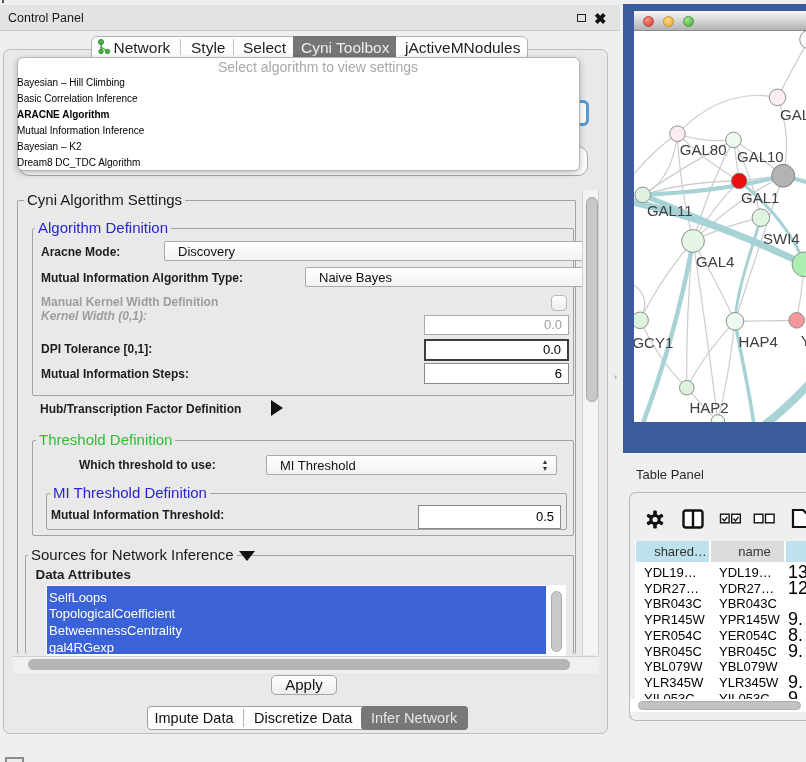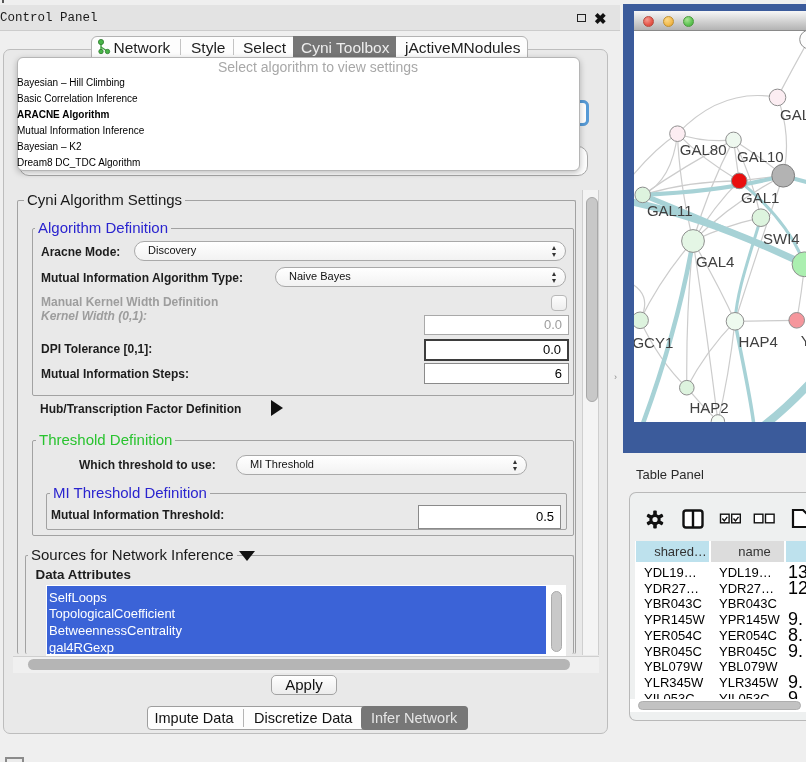--- a/index.html
+++ b/index.html
@@ -1,36 +1,36 @@
 <!DOCTYPE html>
 <html><head>
 <meta charset="utf-8">
 <style>
 * { margin:0; padding:0; box-sizing:border-box; }
 html,body { width:806px; height:762px; overflow:hidden; }
 body { background:#efefef; font-family:"Liberation Sans", sans-serif; position:relative; }
 .abs { position:absolute; }
 .lbl { font-size:12px; font-weight:bold; color:#1d1d1d; white-space:nowrap; }
 .dis { color:#9d9d9d; }
-.combo { position:absolute; background:linear-gradient(#ffffff,#f2f2f2); border:1px solid #a9a9a9; border-radius:10px; font-size:11px; color:#111; }
+.combo { position:absolute; background:linear-gradient(#ffffff,#f2f2f2); border:1px solid #a9a9a9; border-radius:2px; font-size:13px; color:#111;margin-left:30px; }
 .combo .ct { position:absolute; left:13px; top:2px; }
 .spin { position:absolute; right:8px; top:50%; width:5.2px; height:11px; margin-top:-5.5px; }
 .spin:before { content:""; position:absolute; left:0; top:0; border-left:2.6px solid transparent; border-right:2.6px solid transparent; border-bottom:4px solid #333; }
 .spin:after { content:""; position:absolute; left:0; bottom:0; border-left:2.6px solid transparent; border-right:2.6px solid transparent; border-top:4px solid #333; }
 .tf { position:absolute; background:#fff; font-size:13px; text-align:right; padding-right:6px; }
 .grp { position:absolute; border:1px solid #a2a2a2; border-radius:2px; }
 .gt { position:absolute; font-size:15px; background:#e9e9e9; padding:0 3px; white-space:nowrap; line-height:16px; }
 </style>
 </head>
 <body>
 
 <div class="abs" style="left:2px;top:0;width:2px;height:3px;background:#555;"></div>
 
 <div class="abs" style="left:0;top:5px;width:620px;height:26px;background:#e3e3e3;border-bottom:1px solid #cccccc;"></div>
-<div class="abs" style="left:0;top:11px;font-size:12.5px;color:#1a1a1a;font-family:Liberation Mono, monospace;">Control Panel</div>
+<div class="abs" style="left:8px;top:11px;font-size:12.5px;color:#1a1a1a;">Control Panel</div>
 <div class="abs" style="left:577px;top:14px;width:9px;height:8px;border:1.5px solid #222;"></div>
 <div class="abs" style="left:594px;top:10px;font-size:15px;font-weight:bold;color:#111;">✖</div>
 
 <div class="abs" style="left:3px;top:49px;width:605px;height:685px;background:#e9e9e9;border:1px solid #bdbdbd;border-radius:7px;"></div>
 
 <div id="tabs" class="abs" style="left:91px;top:36px;height:22px;">
   <div class="abs" style="left:0;top:0;width:437px;height:22px;background:#fdfdfd;border:1px solid #b3b3b3;border-radius:6px 6px 0 0;"></div>
   <div class="abs" style="left:202px;top:0;width:91px;height:22px;"></div>
   <div class="abs" style="left:89px;top:3px;width:1px;height:16px;background:#c4c4c4;"></div>
   <div class="abs" style="left:142px;top:3px;width:1px;height:16px;background:#c4c4c4;"></div>

